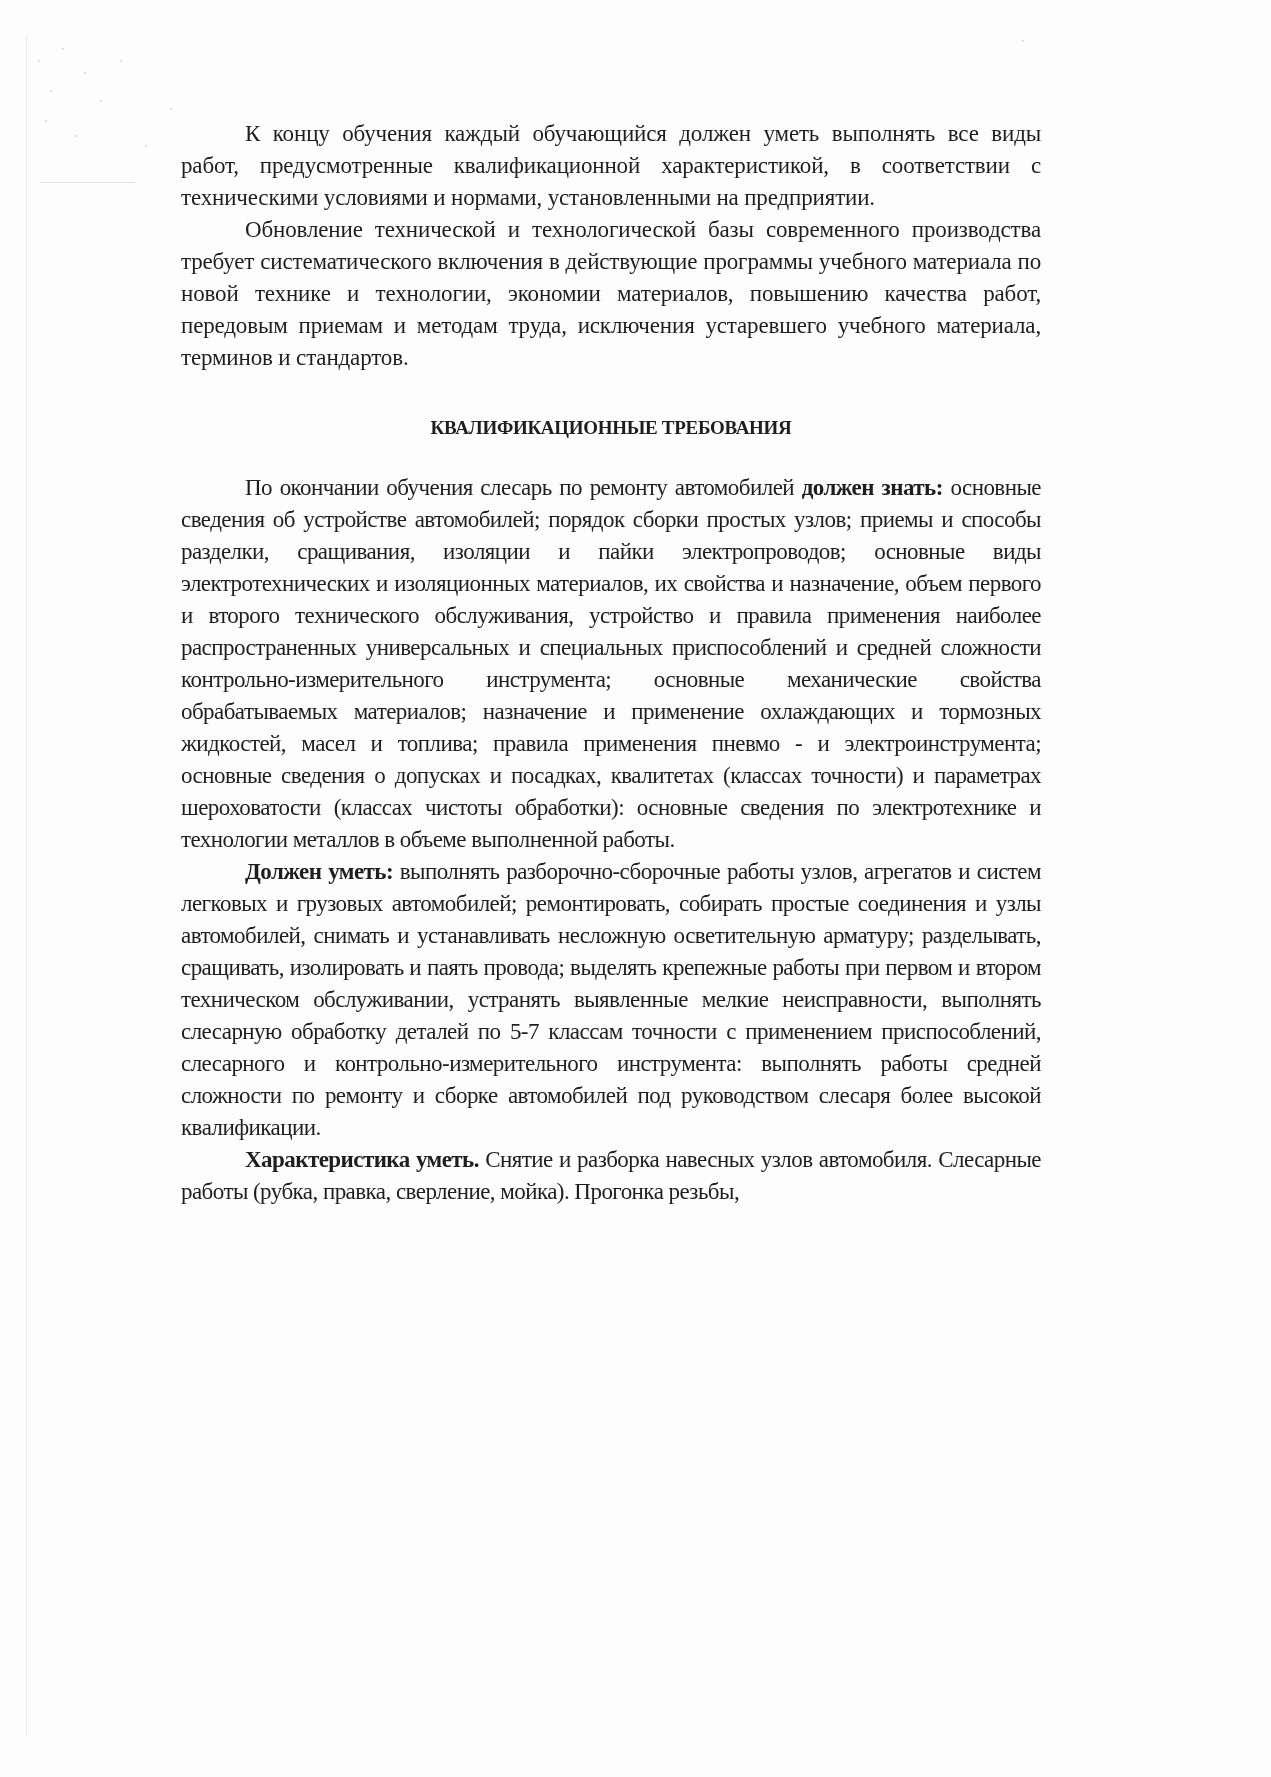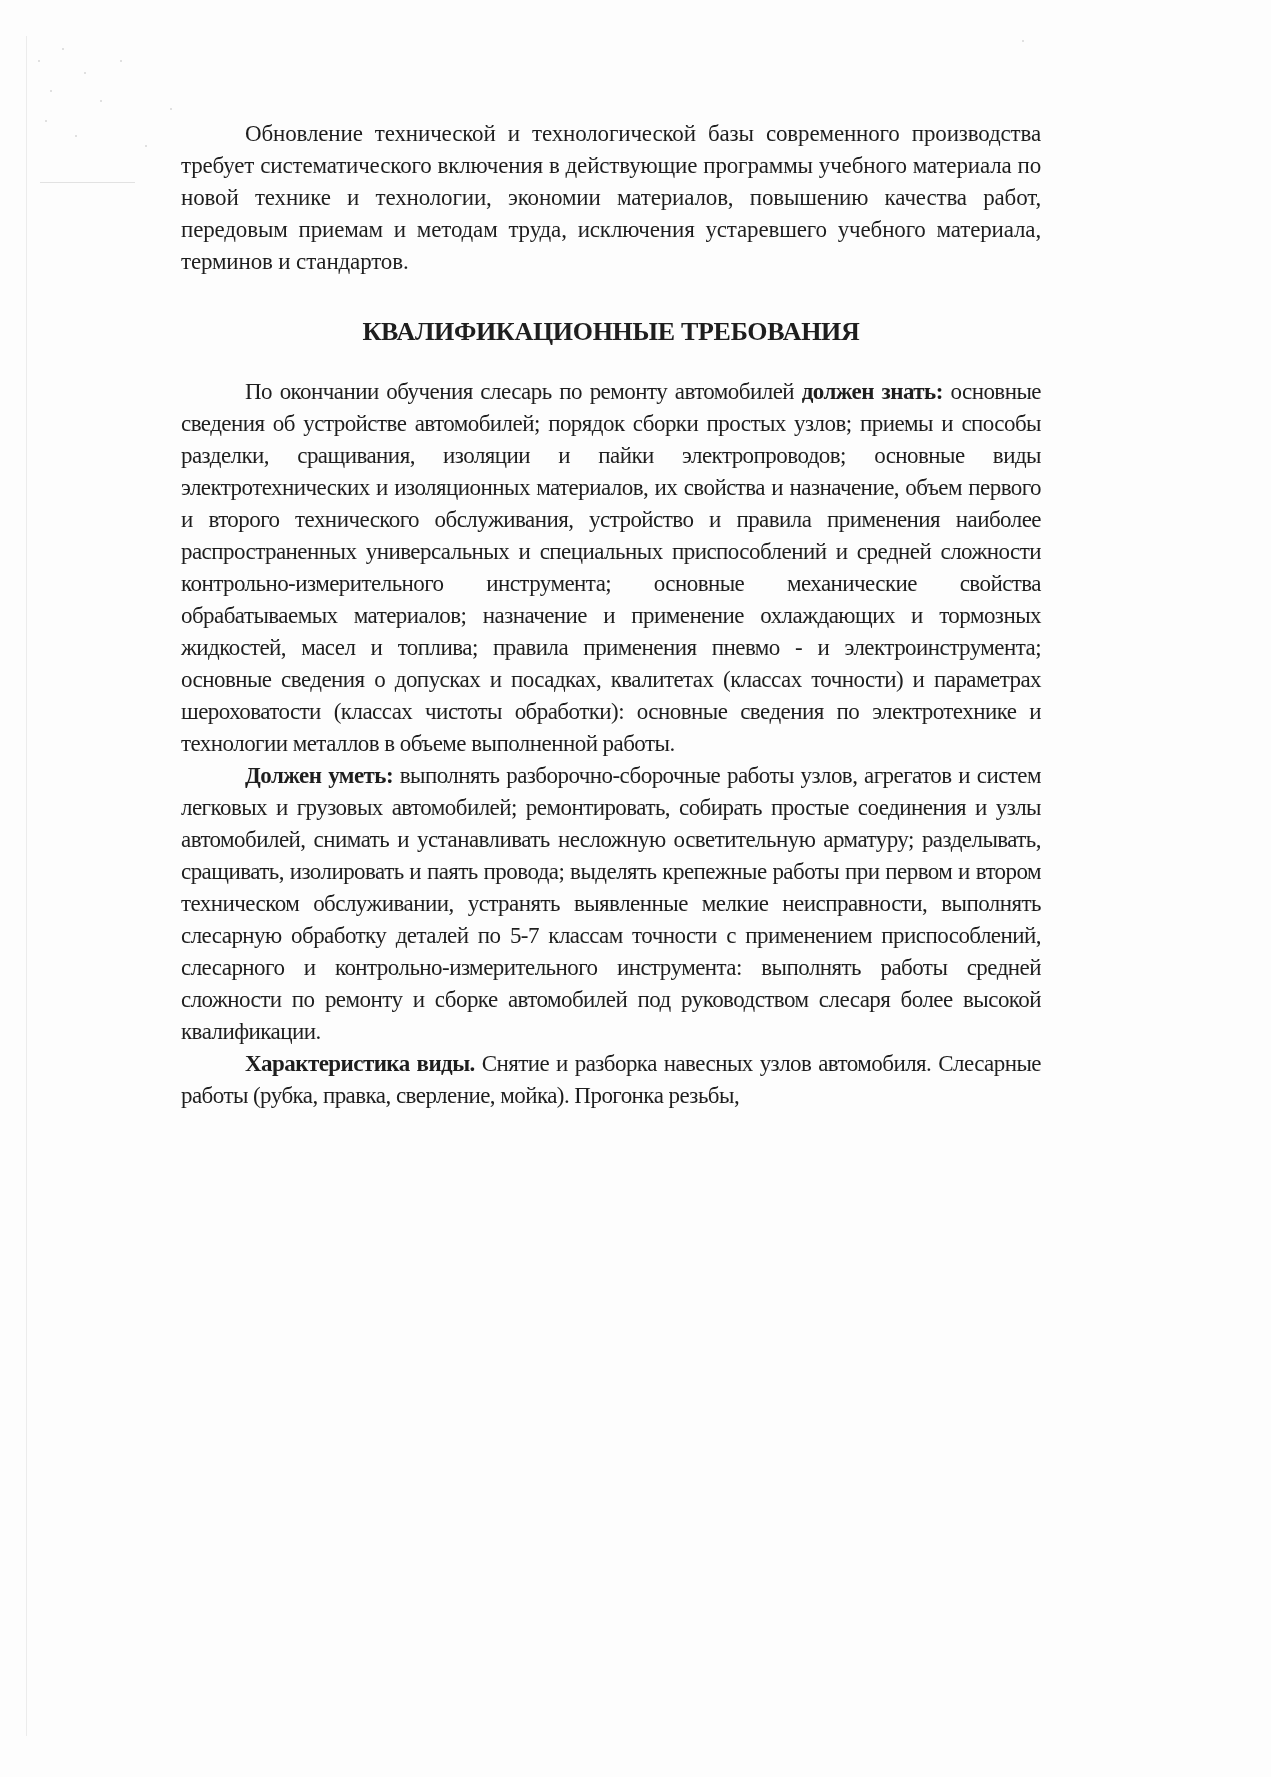--- a/index.html
+++ b/index.html
@@ -9,21 +9,21 @@
   }
   .scan-line { position: absolute; left: 26px; top: 36px; width: 1px; height: 1700px; background: #ececec; }
   .speck { position: absolute; width: 2px; height: 2px; background: #d6d6d6; border-radius: 1px; }
   .dash-mark { position: absolute; left: 40px; top: 182px; width: 95px; height: 1px; background: #e2e2e2; }
   .page { position: absolute; left: 181px; top: 118px; width: 860px; }
   p.para {
     margin: 0; font-size: 23px; line-height: 32px; text-align: justify; text-indent: 64px;
     letter-spacing: -0.15px;
   }
   p.para.cond { letter-spacing: -0.55px; word-spacing: 0px; }
-  .heading { margin: 0; text-align: center; font-weight: bold; font-size: 26px; line-height: 32px; letter-spacing: -0.3px; }
+  .heading { margin: 0; text-align: center; font-weight: bold; font-size: 19px; line-height: 32px; letter-spacing: -0.3px; }
   .h1 { margin-top: 38px; margin-bottom: 28px; }
   .h2 { margin-top: 30px; margin-bottom: 36px; }
   .subheading { margin: 0; text-align: center; font-weight: bold; font-size: 23px; line-height: 32px; letter-spacing: -0.4px; }
   b { font-weight: bold; }
 </style>
 </head>
 <body>
 
 <div class="scan-line"></div>
 <div class="dash-mark"></div>
@@ -33,24 +33,25 @@
 <div class="speck" style="left:120px;top:60px"></div>
 <div class="speck" style="left:50px;top:90px"></div>
 <div class="speck" style="left:100px;top:100px"></div>
 <div class="speck" style="left:170px;top:108px"></div>
 <div class="speck" style="left:45px;top:120px"></div>
 <div class="speck" style="left:75px;top:135px"></div>
 <div class="speck" style="left:145px;top:145px"></div>
 <div class="speck" style="left:1022px;top:40px"></div>
 
 <div class="page">
+  <p class="para">К концу обучения каждый обучающийся должен уметь выполнять все виды работ, предусмотренные квалификационной характеристикой, в соответствии с техническими условиями и нормами, установленными на предприятии.</p>
   <p class="para">Обновление технической и технологической базы современного производства требует систематического включения в действующие программы учебного материала по новой технике и технологии, экономии материалов, повышению качества работ, передовым приемам и методам труда, исключения устаревшего учебного материала, терминов и стандартов.</p>
 
   <h2 class="heading h1">КВАЛИФИКАЦИОННЫЕ ТРЕБОВАНИЯ</h2>
 
   <p class="para cond"><span>По окончании обучения слесарь по ремонту автомобилей </span><b>должен знать:</b><span> основные сведения об устройстве автомобилей; порядок сборки простых узлов; приемы и способы разделки, сращивания, изоляции и пайки электропроводов; основные виды электротехнических и изоляционных материалов, их свойства и назначение, объем первого и второго технического обслуживания, устройство и правила применения наиболее распространенных универсальных и специальных приспособлений и средней сложности контрольно-измерительного инструмента; основные механические свойства обрабатываемых материалов; назначение и применение охлаждающих и тормозных жидкостей, масел и топлива; правила применения пневмо - и электроинструмента; основные сведения о допусках и посадках, квалитетах (классах точности) и параметрах шероховатости (классах чистоты обработки): основные сведения по электротехнике и технологии металлов в объеме выполненной работы.</span></p>
 
   <p class="para cond"><b>Должен уметь:</b><span> выполнять разборочно-сборочные работы узлов, агрегатов и систем легковых и грузовых автомобилей; ремонтировать, собирать простые соединения и узлы автомобилей, снимать и устанавливать несложную осветительную арматуру; разделывать, сращивать, изолировать и паять провода; выделять крепежные работы при первом и втором техническом обслуживании, устранять выявленные мелкие неисправности, выполнять слесарную обработку деталей по 5-7 классам точности с применением приспособлений, слесарного и контрольно-измерительного инструмента: выполнять работы средней сложности по ремонту и сборке автомобилей под руководством слесаря более высокой квалификации.</span></p>
 
 
 
-  <p class="para cond"><b>Характеристика виды.</b><span> Снятие и разборка навесных узлов автомобиля. Слесарные работы (рубка, правка, сверление, мойка). Прогонка резьбы,</span></p>
+  <p class="para cond"><b>Характеристика уметь.</b><span> Снятие и разборка навесных узлов автомобиля. Слесарные работы (рубка, правка, сверление, мойка). Прогонка резьбы,</span></p>
 </div>
 
 </body></html>

